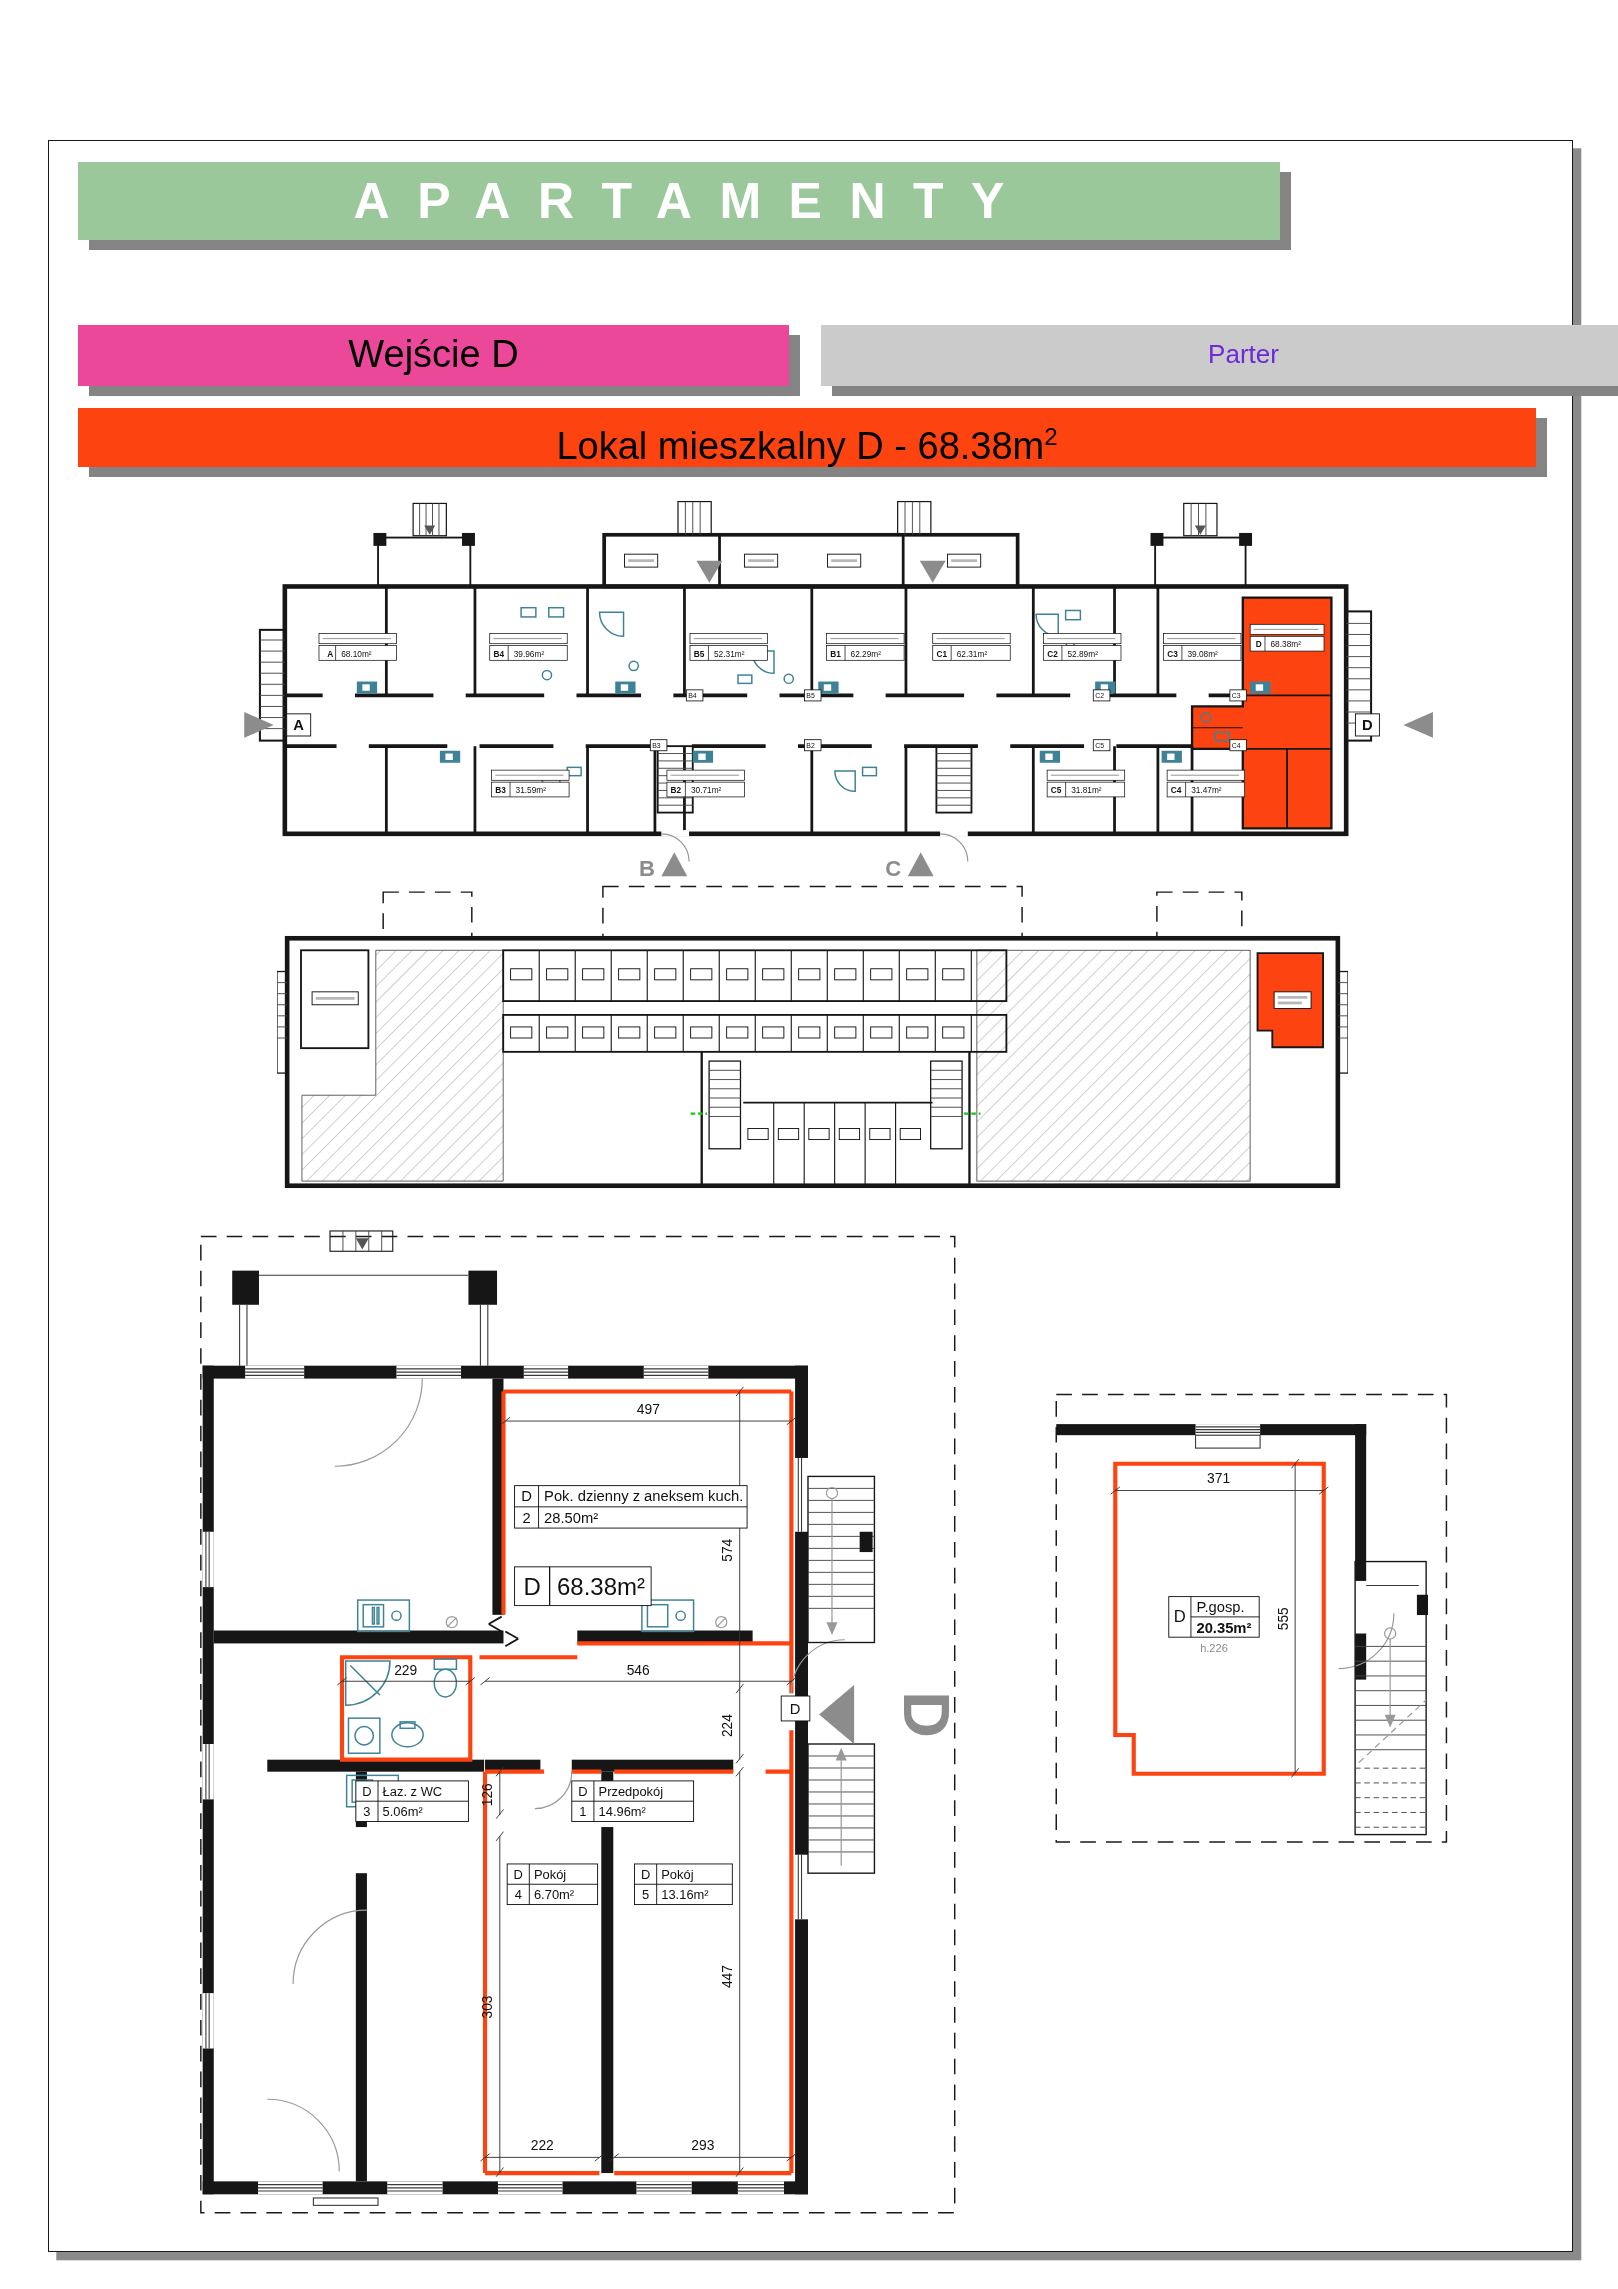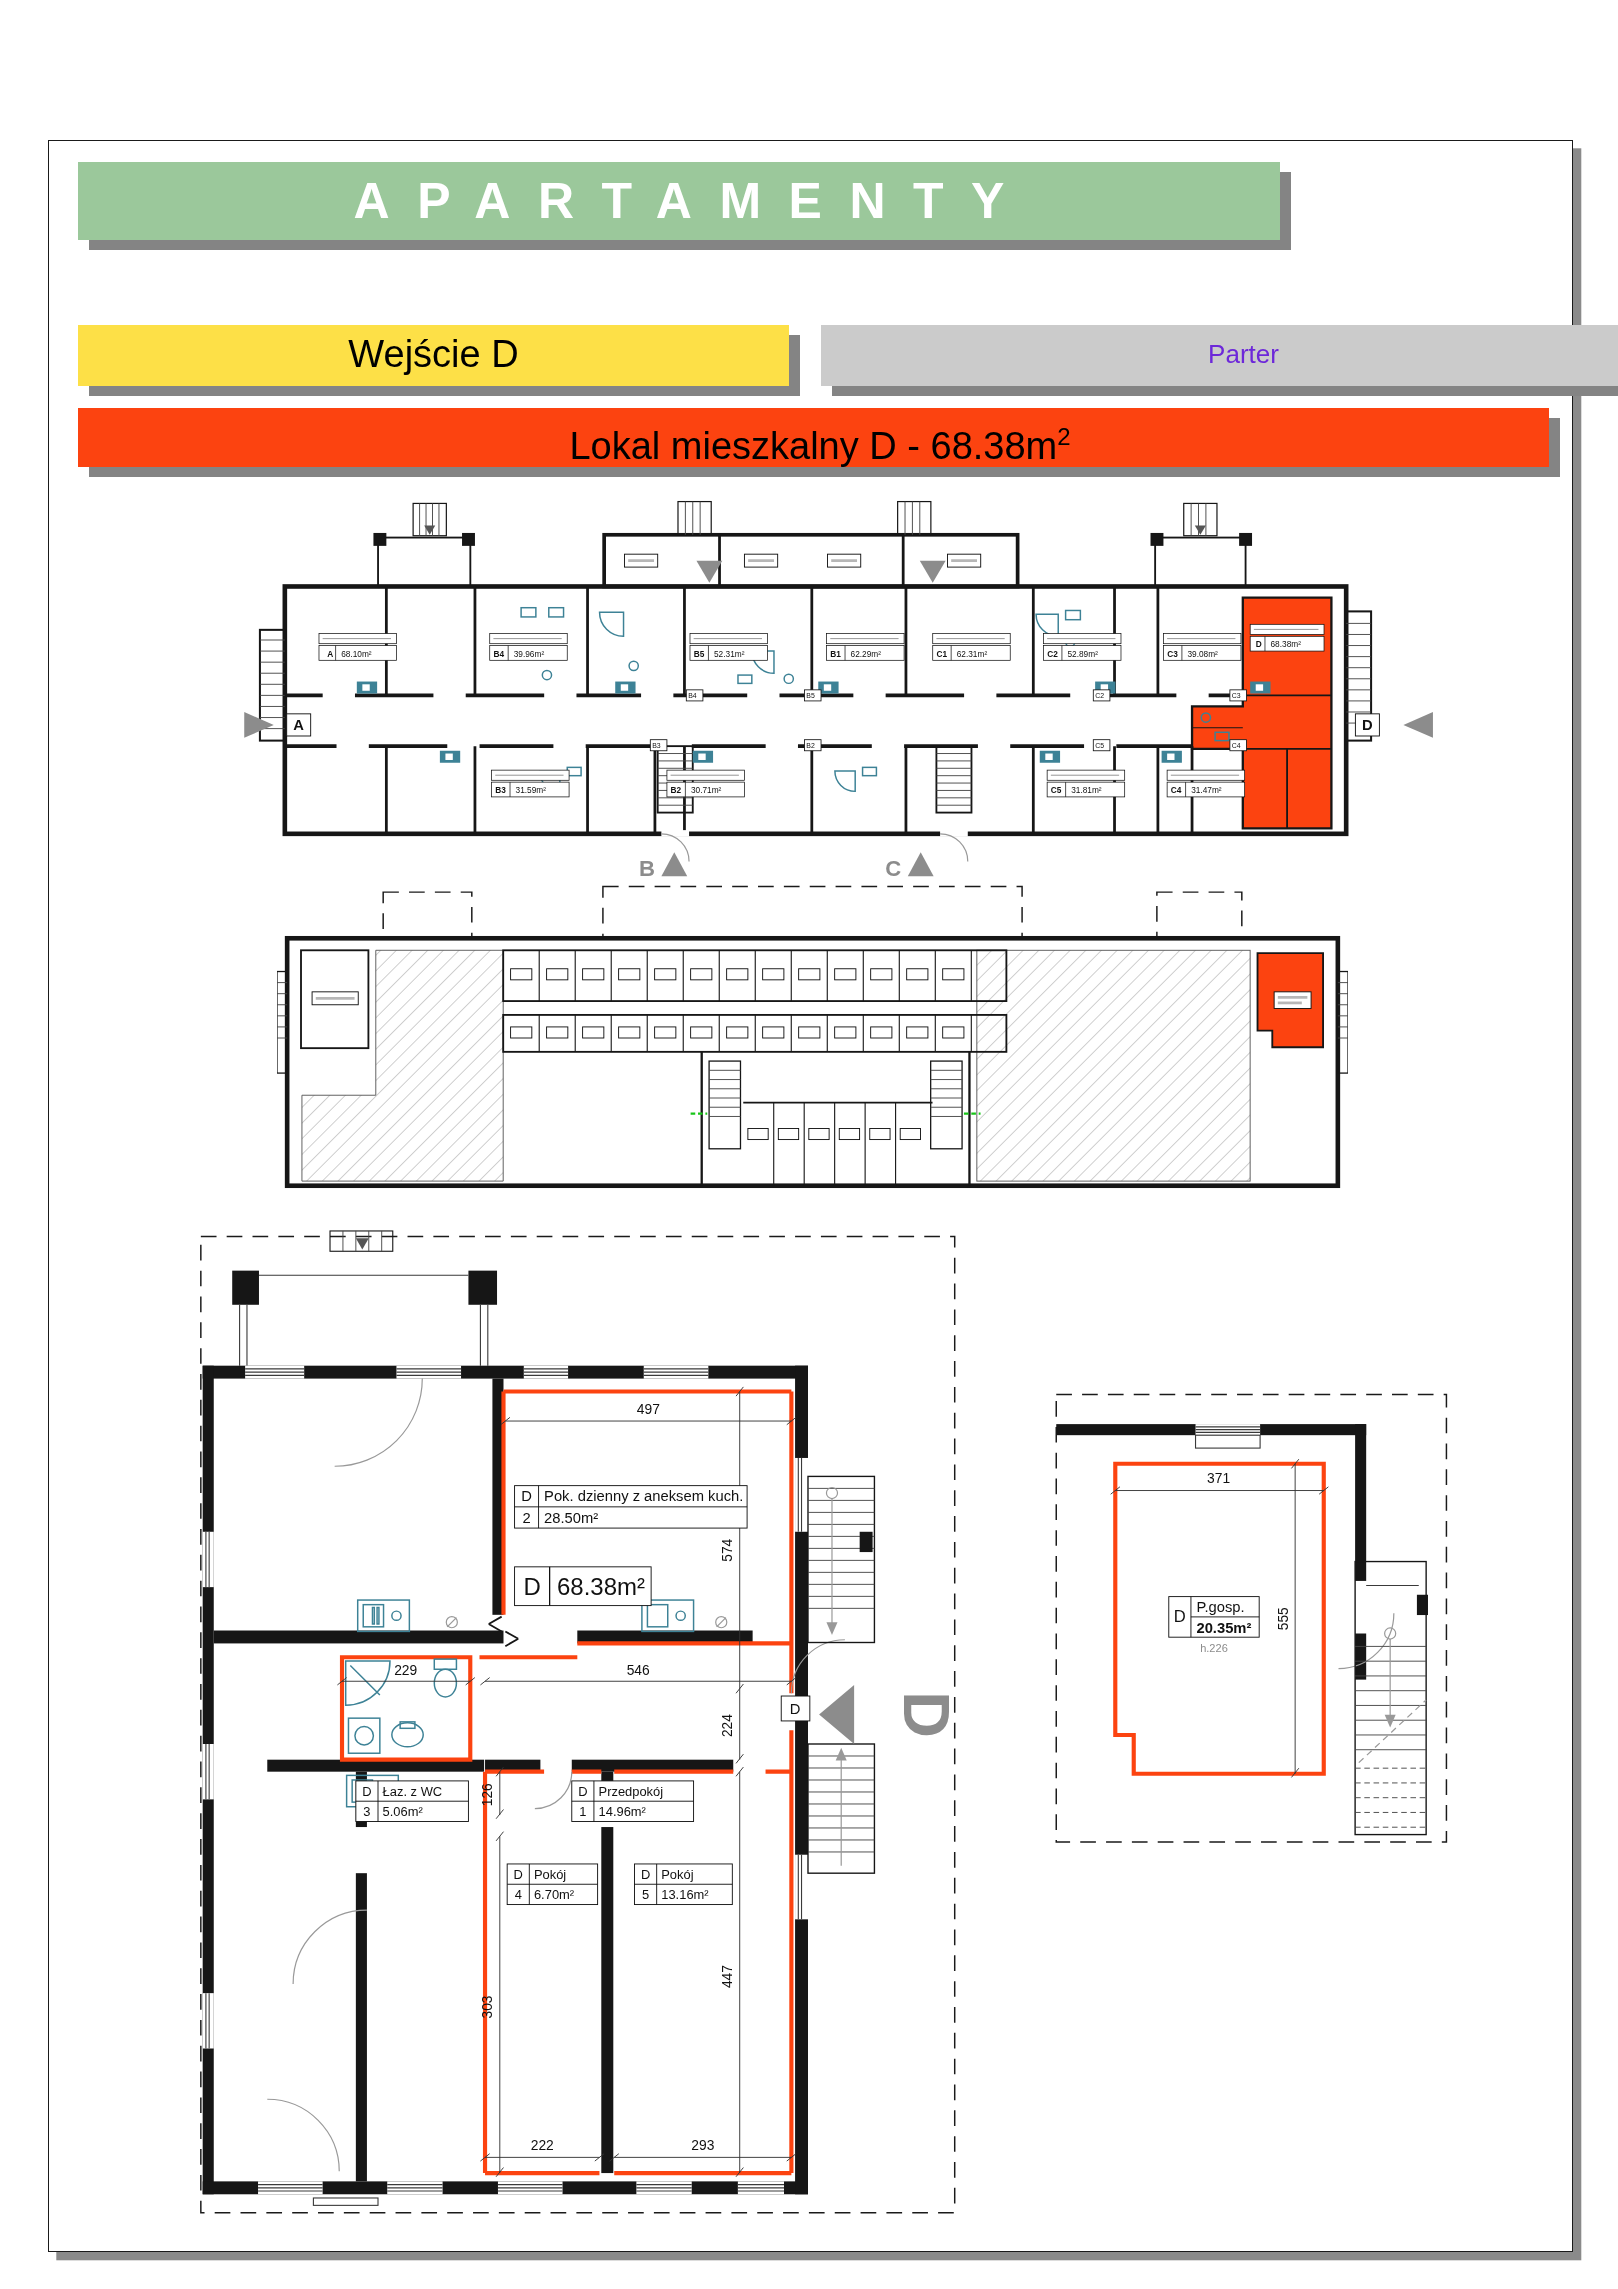--- a/index.html
+++ b/index.html
@@ -5,26 +5,26 @@
   html,body{margin:0;padding:0;background:#fff;}
   body{font-family:"Liberation Sans", sans-serif;}
   #page{position:relative;width:1619px;height:2290px;background:#fff;overflow:hidden;}
   .frame{position:absolute;left:48px;top:140px;width:1523px;height:2110px;background:#fff;
          border:1.8px solid #1a1a1a;box-shadow:8.3px 8.3px 0 #8a8a8a;}
   .bar{position:absolute;text-align:center;}
   .bar-shadow{box-shadow:11px 10px 0 #848484;}
   #title-bar{left:78px;top:162px;width:1202px;height:78px;background:#9bc89b;
              color:#fff;font-size:50px;font-weight:bold;line-height:78px;letter-spacing:.55em;text-indent:.55em;}
   #address{left:78px;top:262px;width:1458px;height:41px;color:#000;font-size:31px;font-weight:bold;line-height:41px;}
-  #entrance-bar{left:78px;top:325px;width:711px;height:61px;background:#fde047;color:#000;
+  #entrance-bar{left:78px;top:325px;width:711px;height:61px;background:#ec4899;color:#000;
                 font-size:38px;line-height:59px;}
   #floor-bar{left:821px;top:325px;width:845px;height:61px;background:#cbcbcb;color:#6d28d9;
              font-size:26px;line-height:59px;}
   #unit-bar{left:78px;top:408px;width:1458px;height:59px;background:#fc4310;color:#000;
-            font-size:38px;line-height:57px;padding-left:13px;}
+            font-size:38px;line-height:57px;}
   #unit-bar sup{font-size:24px;}
   svg{position:absolute;}
   svg text{font-family:"Liberation Sans", sans-serif;fill:#111;}
   .wall{stroke:#161616;fill:none;}
   .wfill{fill:#161616;stroke:none;}
   .thin{stroke:#3a3a3a;stroke-width:1.2;fill:none;}
   .teal{stroke:#3d8296;fill:none;stroke-width:1.6;}
   .tealf{fill:#3d8296;stroke:none;}
   .arc{stroke:#999;stroke-width:1.3;fill:none;}
   .dim{stroke:#333;stroke-width:1;fill:none;}

